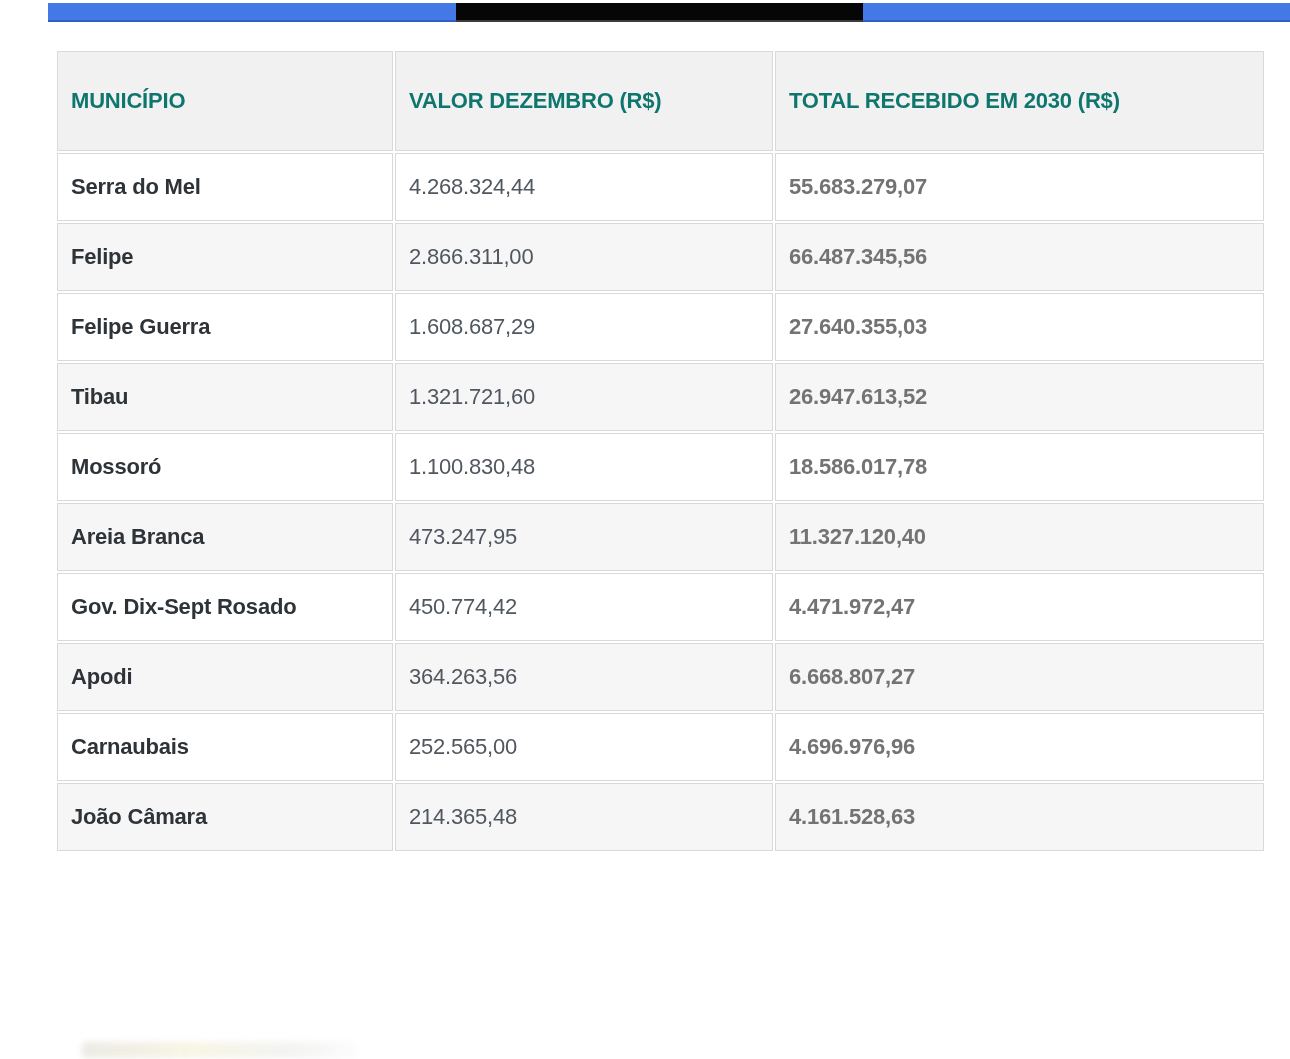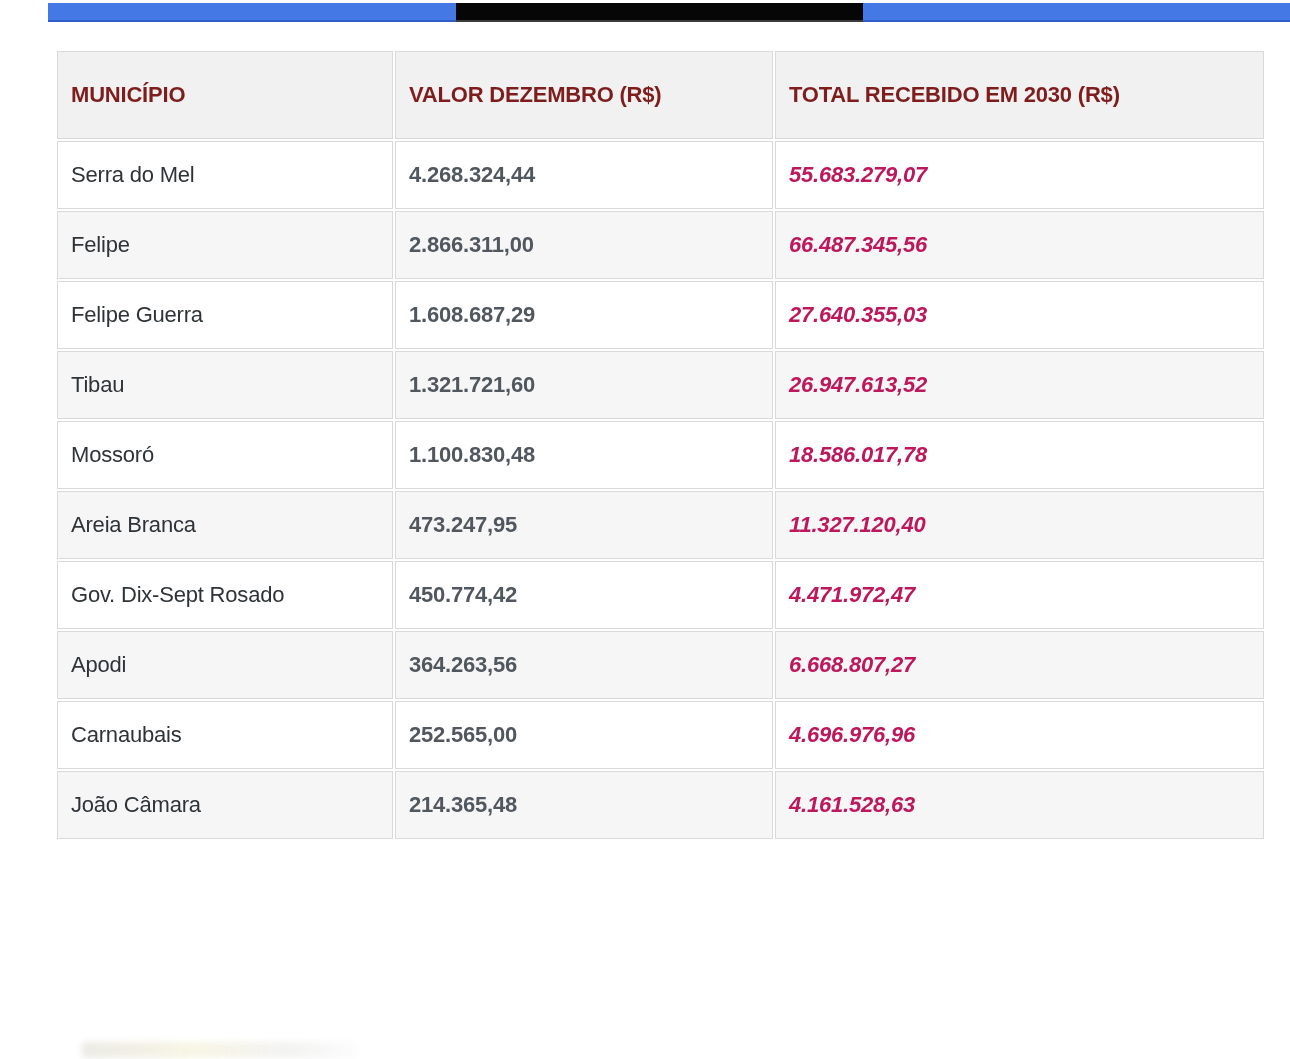--- a/index.html
+++ b/index.html
@@ -35,31 +35,31 @@
     border: 1px solid #d9d9d9;
     text-align: left;
     vertical-align: middle;
     padding: 0 6px 0 13px;
     font-size: 22px;
     letter-spacing: -0.2px;
     white-space: nowrap;
     overflow: hidden;
   }
   .muni-table th {
-    height: 88px;
+    height: 100px;
     background: #f1f1f2;
-    color: #7f1d1d;
+    color: #0f766e;
     font-weight: 700;
   }
   .muni-table td { height: 68px; }
   .muni-table tbody tr:nth-child(odd)  td { background: #ffffff; }
   .muni-table tbody tr:nth-child(even) td { background: #f6f6f7; }
-  td.cell-municipio { font-weight: 400; color: #2e3338; }
-  td.cell-valor     { font-weight: 700; color: #50575e; }
-  td.cell-total     { font-weight: 700; color: #be185d; font-style: italic; }
+  td.cell-municipio { font-weight: 700; color: #2e3338; }
+  td.cell-valor     { font-weight: 400; color: #50575e; }
+  td.cell-total     { font-weight: 700; color: #737373; }
 
   
   .bottom-artifact {
     position: absolute;
     left: 82px; top: 1042px;
     width: 275px; height: 16px;
     background: linear-gradient(90deg,
       rgba(205,203,190,0.40) 0%,
       rgba(235,228,180,0.35) 40%,
       rgba(215,215,212,0.30) 75%,

